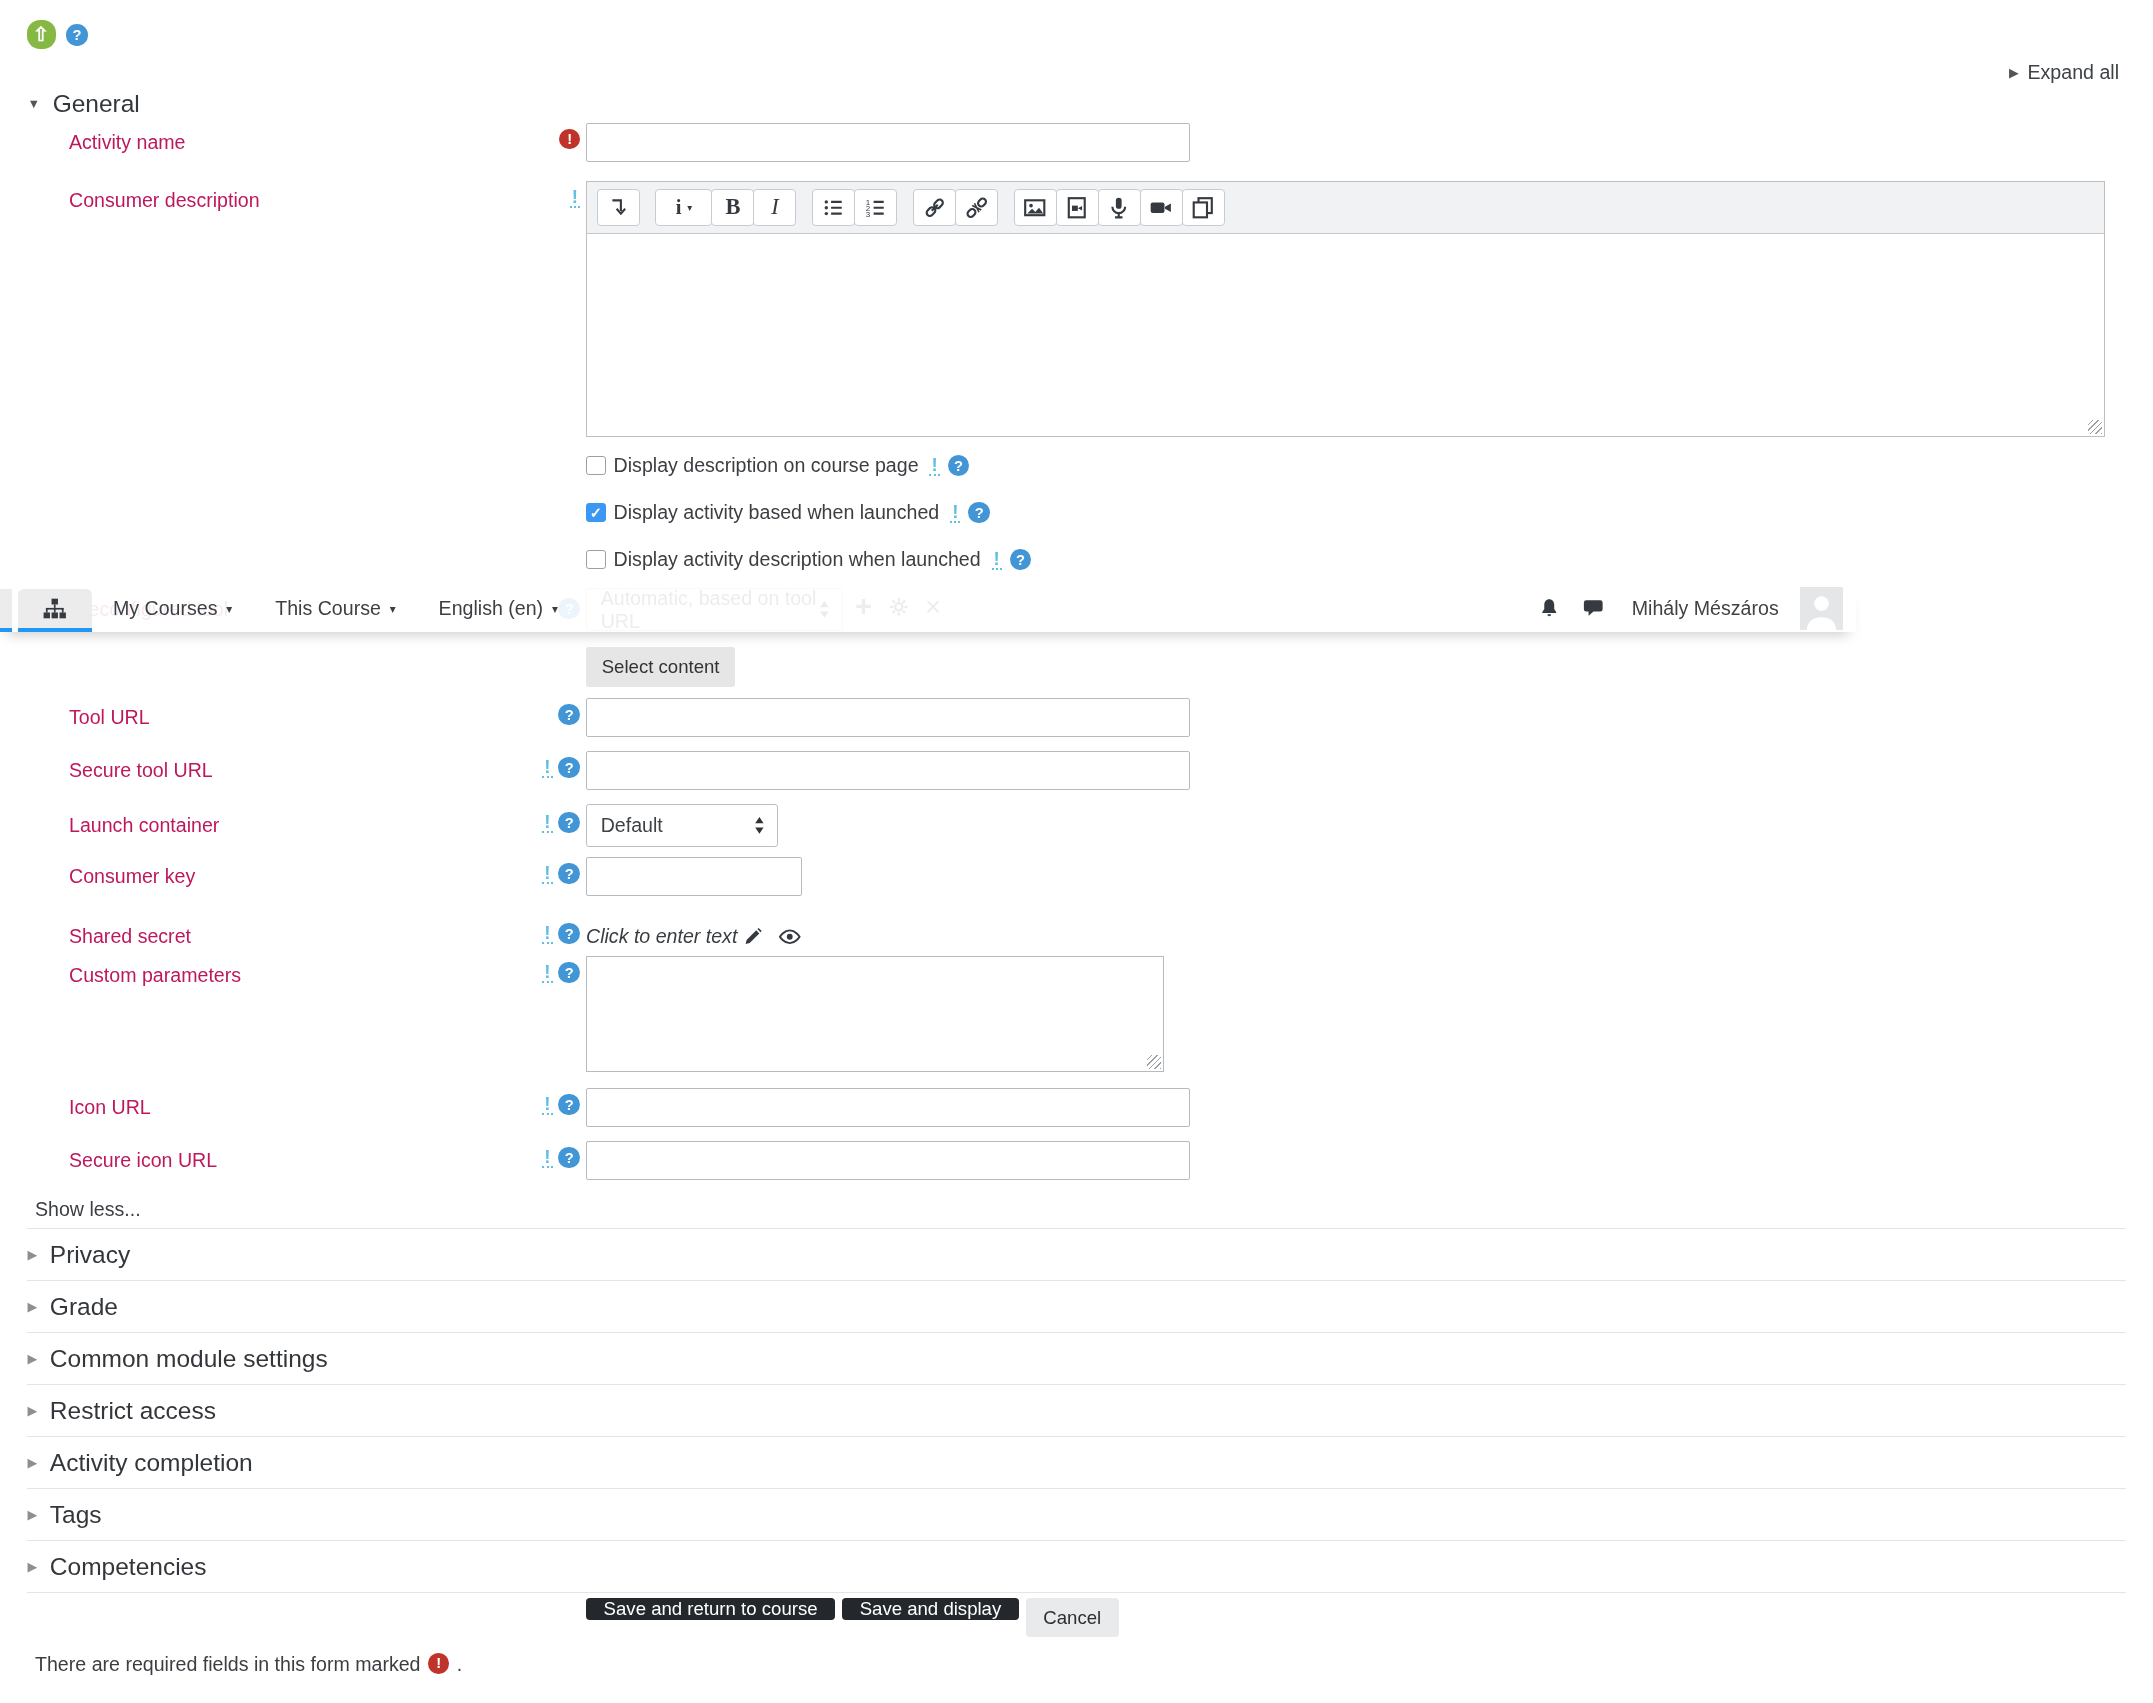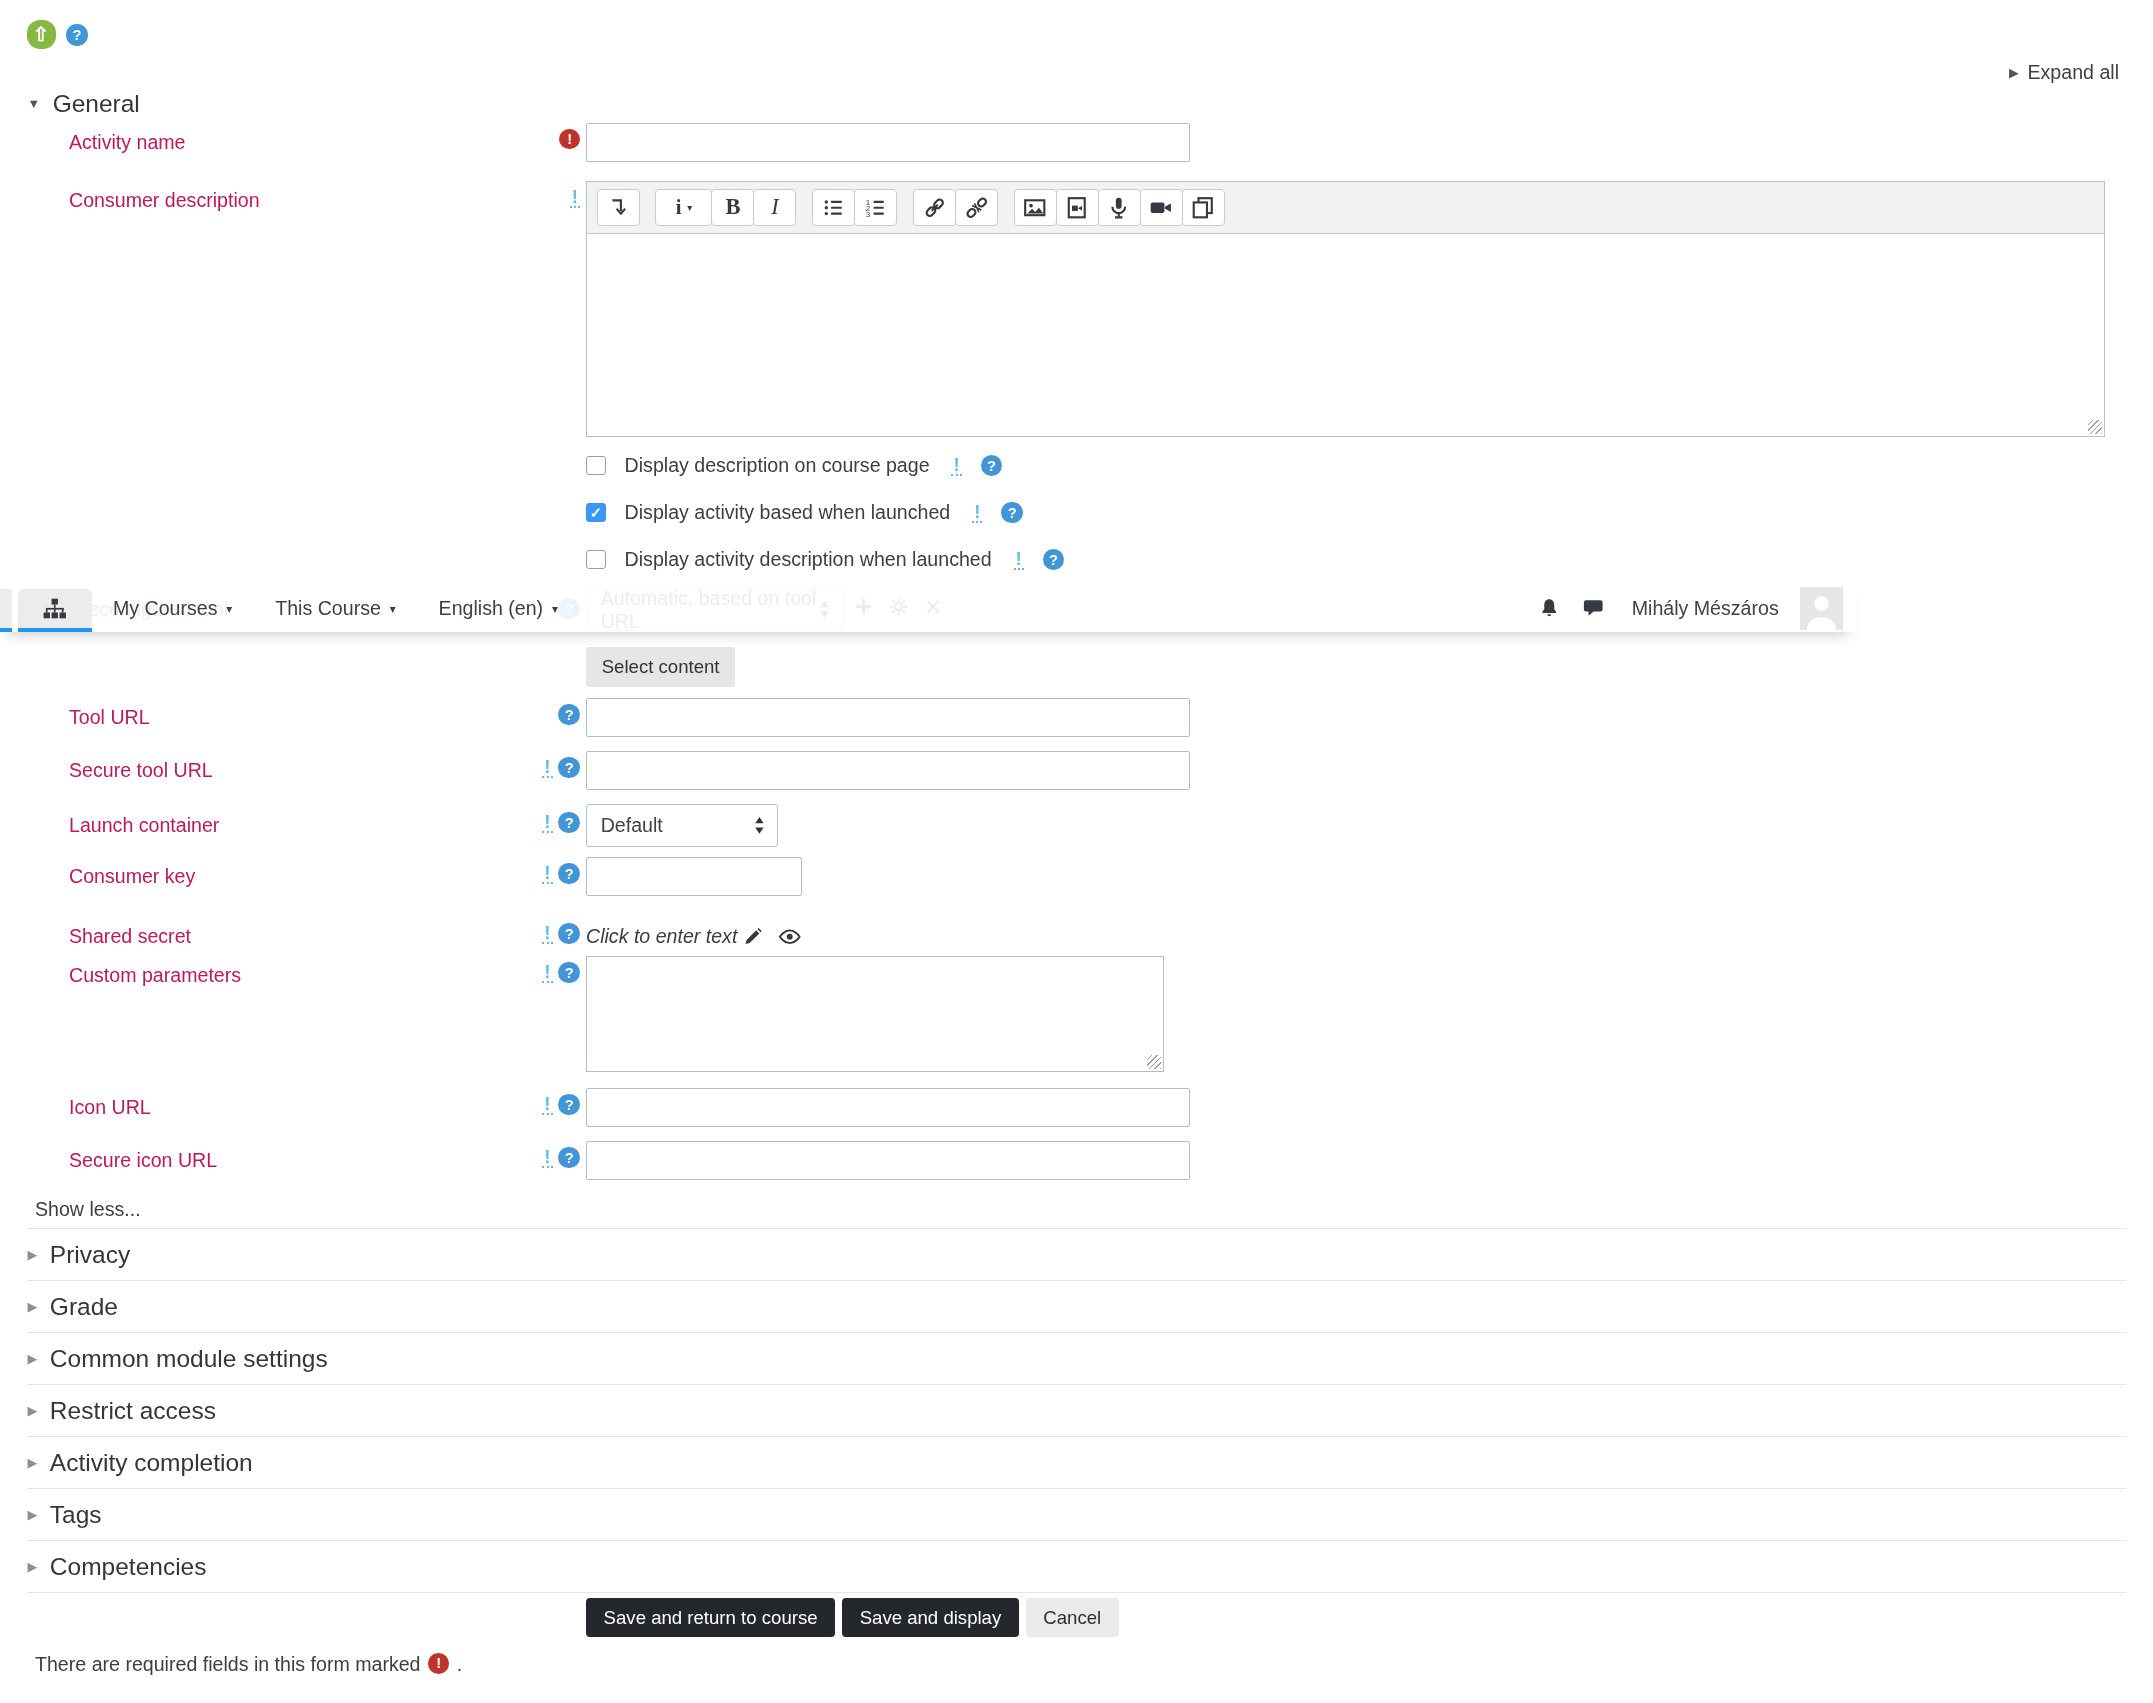--- a/index.html
+++ b/index.html
@@ -45,21 +45,21 @@
   .btn-group .atto-btn:first-child{margin-left:0;}
   .serifB{font-family:"Liberation Serif",serif;font-weight:bold;font-size:22.5px;}
   .serifI{font-family:"Liberation Serif",serif;font-style:italic;font-size:22.5px;}
   .style-i{font-family:"Liberation Serif",serif;font-weight:bold;font-size:20.6px;}
   .mini-caret{font-size:9.8px;margin-left:5.9px;color:#343a40;}
   .atto-content{height:202px;background:#fff;position:relative;}
   .resize-corner{position:absolute;right:2px;bottom:2px;width:13.7px;height:13.7px;
     background:repeating-linear-gradient(135deg,transparent 0 2.9px,#9aa0a4 2.9px 3.9px);cursor:nwse-resize;}
 
   
-  .cbrow{position:absolute;left:586px;display:flex;align-items:center;gap:19px;}
+  .cbrow{position:absolute;left:586px;display:flex;align-items:center;gap:8px;}
   .cb{width:19.6px;height:19.6px;border:1px solid #9aa0a6;border-radius:2.9px;background:#fff;box-sizing:border-box;cursor:pointer;}
   .cb.checked{background:#3a97f2;border-color:#3a97f2;color:#fff;font-size:14.7px;font-weight:bold;
     display:flex;align-items:center;justify-content:center;}
   .cbrow .adv-bang{margin-left:2.9px;}
 
   
   #navbar{position:absolute;top:585px;left:0;width:1856px;height:47px;z-index:2;
     background:rgba(255,255,255,0.9);box-shadow:0 9.8px 13.7px -7.8px rgba(0,0,0,0.22);}
   .nav-tab{position:absolute;top:3.9px;height:43px;background:#ececec;border-bottom:4.9px solid #2196f3;
     border-radius:5.9px 5.9px 0 0;box-sizing:border-box;display:flex;align-items:center;justify-content:center;cursor:pointer;}
@@ -77,21 +77,21 @@
   .fake-select{position:absolute;background:#fff;border:1px solid #b9bec3;border-radius:2.9px;box-sizing:border-box;
     display:flex;align-items:center;justify-content:space-between;padding:0 11.8px 0 13.7px;color:#3f4245;cursor:pointer;}
   #pre-select{left:586px;top:2px;width:257px;height:43px;}
   .pre-icons{position:absolute;left:855px;top:5.9px;display:flex;align-items:center;gap:15.7px;color:#4a4e52;}
   .plus-glyph{font-size:29px;font-weight:bold;line-height:29px;}
   .x-glyph{font-size:27.4px;line-height:27.4px;}
 
   
   .btn-secondary{background:#e6e6e6;color:#333;border:none;border-radius:2.9px;font-size:18.6px;
     font-family:"Liberation Sans",sans-serif;padding:8.8px 15.7px;cursor:pointer;}
-  .btn-dark{background:#24282c;color:#fff;border:none;border-radius:3.9px;height:39px;padding:0 17.6px;
+  .btn-dark{background:#24282c;color:#fff;border:none;border-radius:3.9px;height:22px;padding:0 17.6px;
     font-size:18.6px;font-family:"Liberation Sans",sans-serif;cursor:pointer;}
   .btn-cancel{background:#e9eaec;color:#2b2f33;border:none;border-radius:3.9px;height:39px;padding:0 17.6px;
     font-size:18.6px;font-family:"Liberation Sans",sans-serif;cursor:pointer;}
 
   .secret-text{font-style:italic;color:#3a3d40;}
   .textarea{position:absolute;left:586px;top:0;width:578px;height:116px;background:#fff;
     border:1px solid #b6bbc0;box-sizing:border-box;}
   .sel-caret{display:flex;}
 
   

